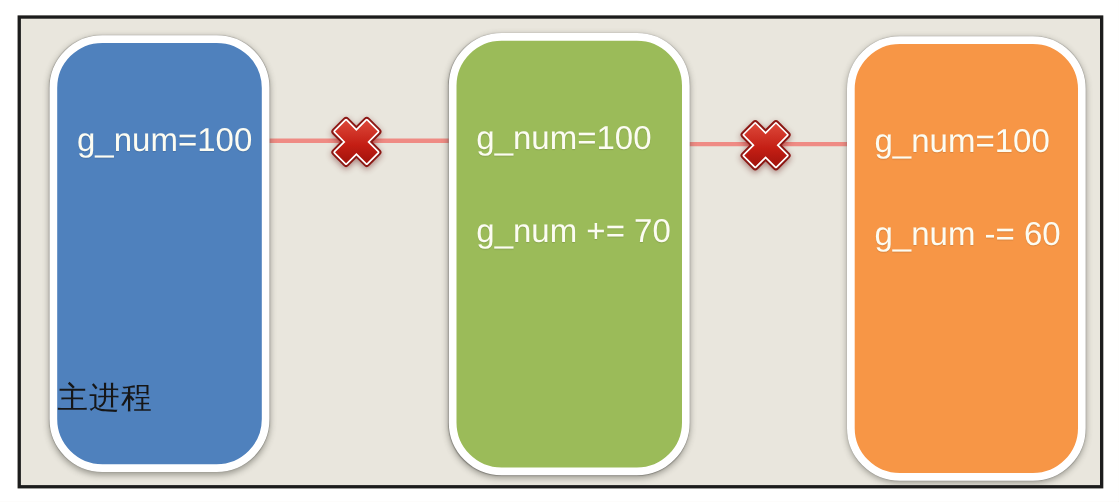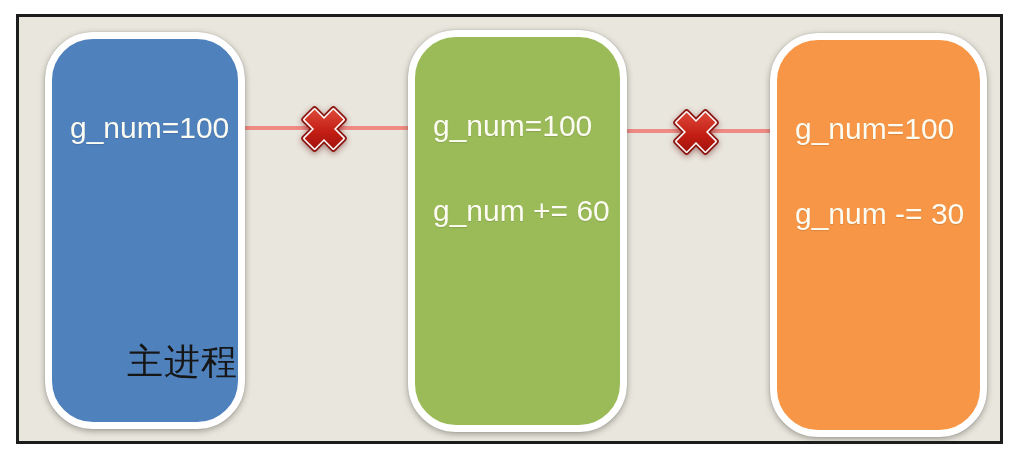--- a/index.html
+++ b/index.html
@@ -37,23 +37,23 @@
     white-space: nowrap;
     text-shadow: 0 1px 1px rgba(0,0,0,0.12);
     margin-left: 12px;
   }
   .code-line.l1 { top: 72px; }
   .code-line.l2 { top: 157px; }
 
   .box-label {
     position: absolute;
     left: 0; right: 0; bottom: 40px;
-    text-align: right;
+    text-align: left;
     color: #161616;
-    font-size: 36px;
+    font-size: 28px;
     line-height: 40px;
     letter-spacing: 1px;
     white-space: nowrap;
   }
 
   
   .connector { position: absolute; }
   .connector-line {
     position: absolute;
     height: 4px;
@@ -121,22 +121,22 @@
       </span>
     </div>
 
     <div class="pbox pbox-main" style="background: rgb(79, 129, 189);">
       <div class="code-line l1">g_num=100</div>
       <div class="box-label">主进程</div>
     </div>
 
     <div class="pbox pbox-child1" style="background: rgb(155, 187, 89);">
       <div class="code-line l1">g_num=100</div>
-      <div class="code-line l2">g_num += 60</div>
+      <div class="code-line l2">g_num += 70</div>
     </div>
 
     <div class="pbox pbox-child2" style="background: rgb(247, 150, 70);">
       <div class="code-line l1">g_num=100</div>
-      <div class="code-line l2">g_num -= 30</div>
+      <div class="code-line l2">g_num -= 60</div>
     </div>
 
   </div>
 </div>
 
 </body></html>

